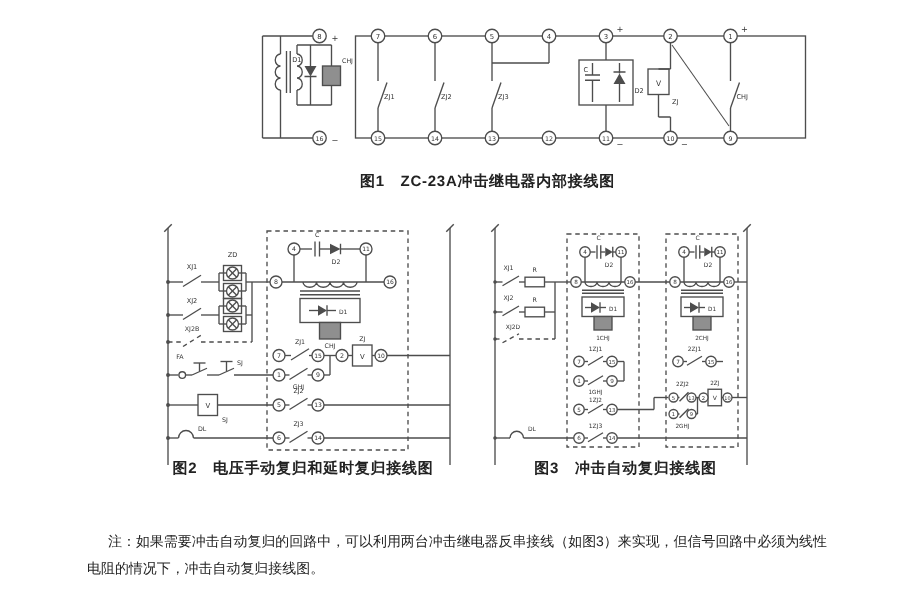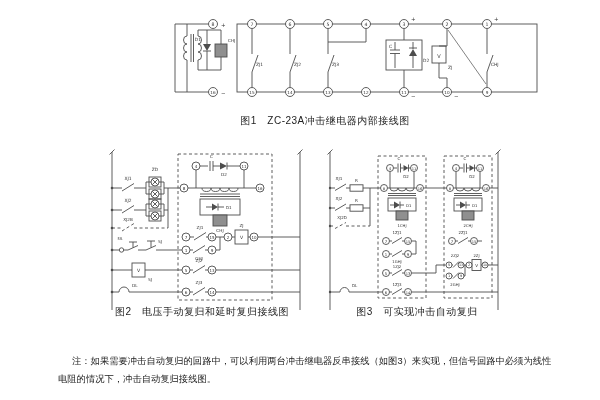--- a/index.html
+++ b/index.html
@@ -7,21 +7,21 @@
        font-family:"Liberation Sans","DejaVu Sans",sans-serif;}
   svg{position:absolute;}
   svg line,svg path,svg rect,svg circle,svg polyline{stroke:#4d4d4d;stroke-width:0.9;fill:none;}
   svg .term{fill:#fff;}
   svg .coil{fill:#8f8f8f;stroke:#4d4d4d;}
   svg .diode{fill:#4d4d4d;stroke:none;}
   svg .dot{fill:#4d4d4d;stroke:none;}
   svg .dash{stroke-dasharray:3,2.5;}
   svg .thin{stroke-width:0.7;}
   svg text{font-family:"DejaVu Sans","Liberation Sans",sans-serif;fill:#333;stroke:none;}
-  .fig-caption{position:absolute;text-align:center;font-size:10px;font-weight:normal;
+  .fig-caption{position:absolute;text-align:center;font-size:10px;font-weight:bold;
        color:#222;letter-spacing:0.5px;}
   .note{position:absolute;left:58px;top:352px;width:500px;font-size:9.3px;line-height:1.95;
        color:#222;text-indent:14px;}
 </style>
 </head>
 <body>
 
 <svg style="left:135px;top:8px;" width="430" height="106" viewBox="0 0 430 106">
   <g>
     <rect x="102" y="16" width="300" height="68"></rect>
@@ -527,15 +527,15 @@
     <circle class="term" cx="151" cy="123" r="3"></circle>
       <text x="151" y="124.4" font-size="3.5" text-anchor="middle">2</text>
     <circle class="term" cx="167" cy="123" r="3"></circle>
       <text x="167" y="124.4" font-size="3.3" text-anchor="middle">10</text>
     <circle class="term" cx="131" cy="134" r="3"></circle>
       <text x="131" y="135.4" font-size="3.5" text-anchor="middle">1</text>
     <circle class="term" cx="143" cy="134" r="3"></circle>
       <text x="143" y="135.4" font-size="3.5" text-anchor="middle">9</text>
   </g>
 </svg>
-<div class="fig-caption" style="left:318px;top:305px;width:198px;">图3　可实现冲击自动复归</div>
+<div class="fig-caption" style="left:318px;top:305px;width:198px;">图3　冲击自动复归接线图</div>
 
 <div class="note">注：如果需要冲击自动复归的回路中，可以利用两台冲击继电器反串接线（如图3）来实现，但信号回路中必须为线性电阻的情况下，冲击自动复归接线图。</div>
 
 </body></html>

